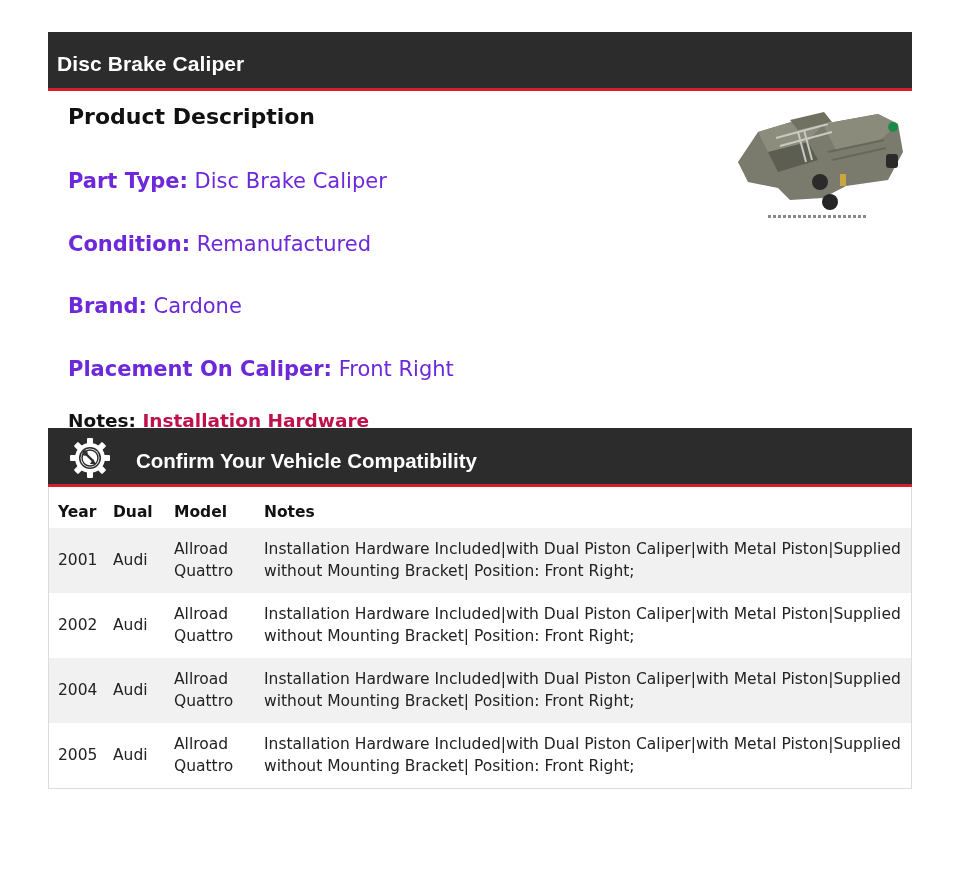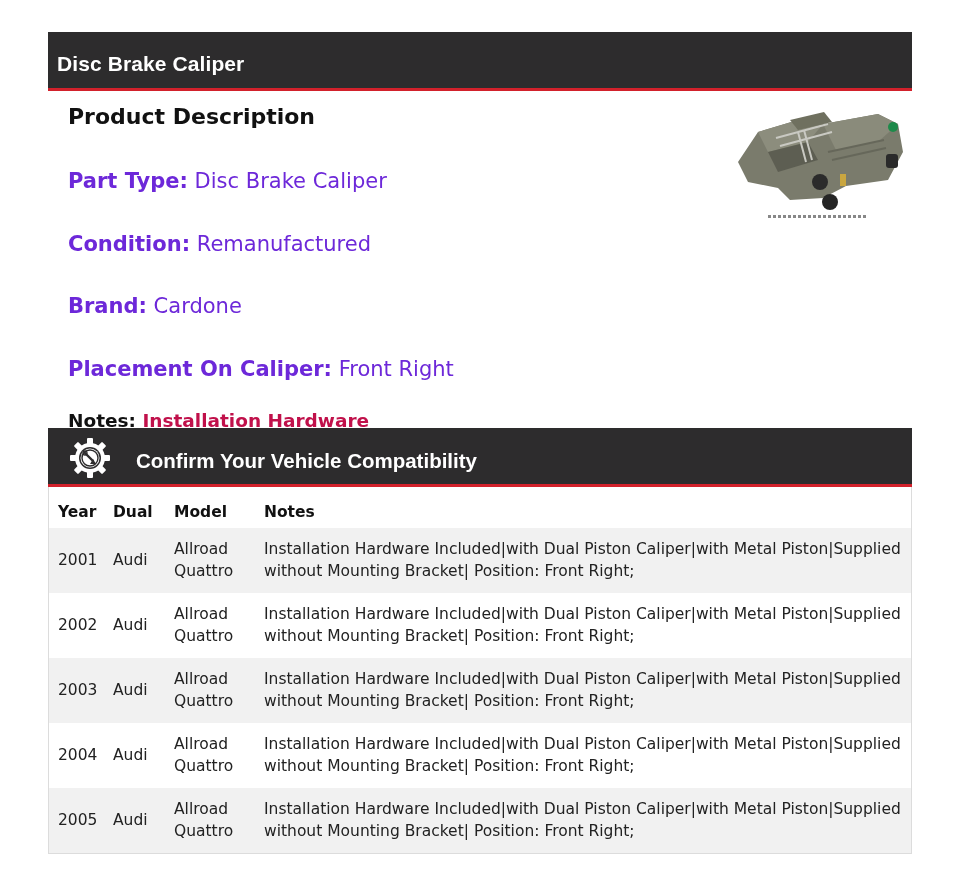--- a/index.html
+++ b/index.html
@@ -162,26 +162,20 @@
         <td>Allroad Quattro</td>
         <td class="col-notes">Installation Hardware Included|with Dual Piston Caliper|with Metal Piston|Supplied without Mounting Bracket| Position: Front Right;</td>
       </tr>
       <tr>
         <td>2002</td>
         <td>Audi</td>
         <td>Allroad Quattro</td>
         <td class="col-notes">Installation Hardware Included|with Dual Piston Caliper|with Metal Piston|Supplied without Mounting Bracket| Position: Front Right;</td>
       </tr>
       <tr>
-        <td>2003</td>
-        <td>Audi</td>
-        <td>Allroad Quattro</td>
-        <td class="col-notes">Installation Hardware Included|with Dual Piston Caliper|with Metal Piston|Supplied without Mounting Bracket| Position: Front Right;</td>
-      </tr>
-      <tr>
         <td>2004</td>
         <td>Audi</td>
         <td>Allroad Quattro</td>
         <td class="col-notes">Installation Hardware Included|with Dual Piston Caliper|with Metal Piston|Supplied without Mounting Bracket| Position: Front Right;</td>
       </tr>
       <tr>
         <td>2005</td>
         <td>Audi</td>
         <td>Allroad Quattro</td>
         <td class="col-notes">Installation Hardware Included|with Dual Piston Caliper|with Metal Piston|Supplied without Mounting Bracket| Position: Front Right;</td>

